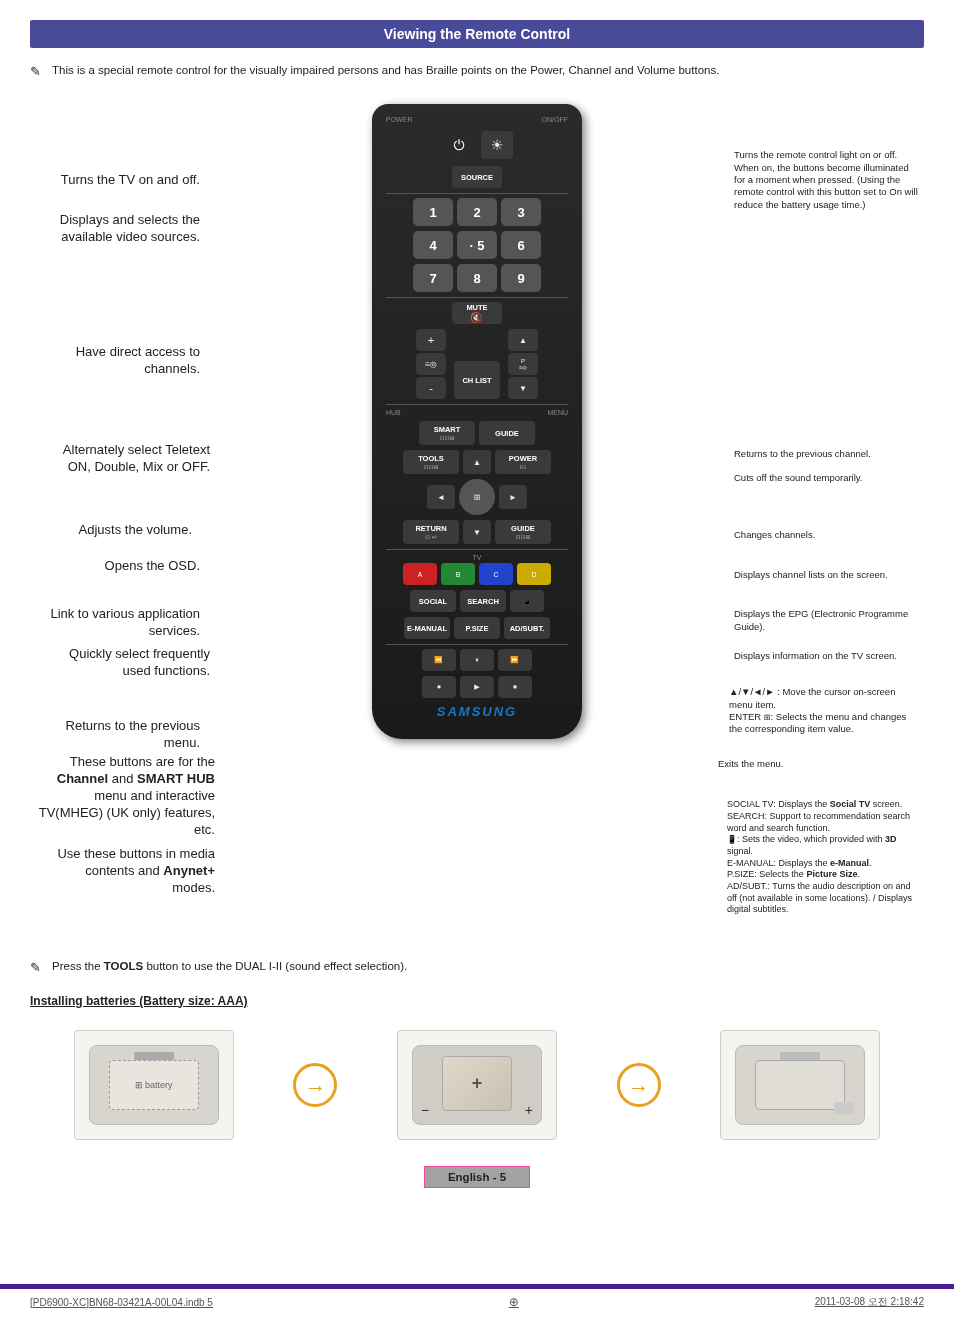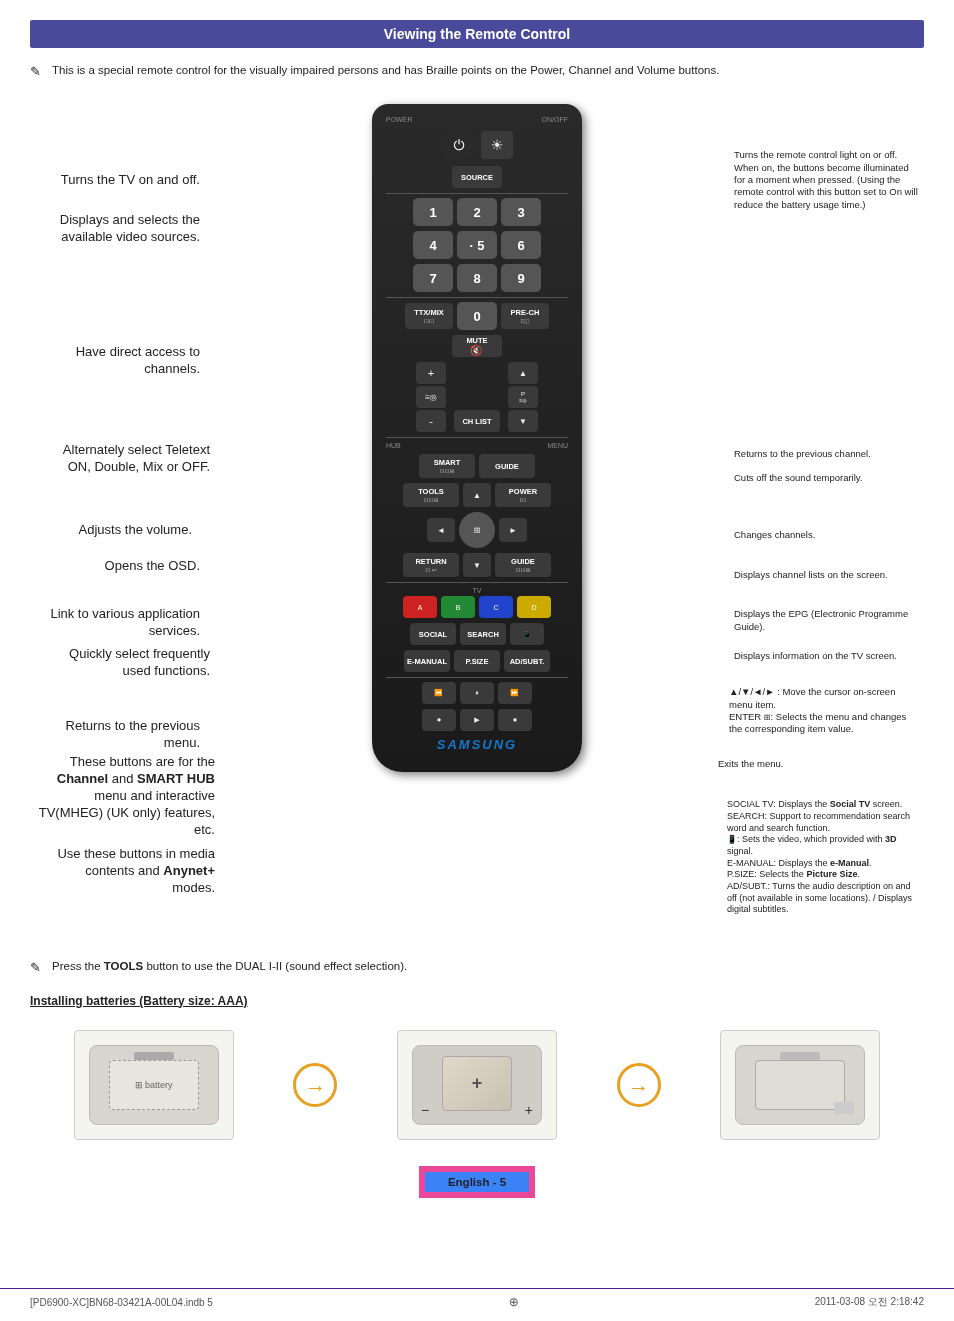--- a/index.html
+++ b/index.html
@@ -116,27 +116,28 @@
       position: absolute;
       bottom: 12px;
       left: 0;
       right: 0;
       display: flex;
       justify-content: space-between;
       align-items: center;
       padding: 0 30px;
       font-size: 10px;
       color: #555;
-      border-top: 1px solid #4c1d95;
+      border-top: 5px solid #4c1d95;
       padding-top: 6px;
+      text-decoration: underline;
     }
 
     .page-number-box {
-      background: #3b82f6;
-      border: 6px solid #ec4899;
+      background: #a3a3a3;
+      border: 1px solid #ec4899;
       padding: 4px 23px;
       font-size: 11.5px;
       font-weight: bold;
     }
 
     
     .remote {
       width: 210px;
       background: linear-gradient(to bottom, #2a2a2a, #1a1a1a);
       border-radius: 16px 16px 30px 30px;
@@ -329,50 +330,39 @@
         </div>
 
         <div class="remote-row">
           <button class="remote-btn btn-num">7</button>
           <button class="remote-btn btn-num">8</button>
           <button class="remote-btn btn-num">9</button>
         </div>
 
         <div class="section-divider"></div>
 
-        <div class="remote-row">
-          <button class="remote-btn btn-ttx">
-            <span class="btn-label">TTX/MIX</span>
-            <span class="btn-sub">⊡⊡</span>
-          </button>
-          <button class="remote-btn btn-num-0">0</button>
-          <button class="remote-btn btn-prech">
-            <span class="btn-label">PRE-CH</span>
-            <span class="btn-sub">≡◫</span>
-          </button>
-        </div>
 
         <div class="remote-row">
           <button class="remote-btn btn-mute">
             <span class="btn-label">MUTE</span>
             <span style="font-size:10px;">🔇</span>
           </button>
         </div>
 
         <div class="remote-row" style="align-items:flex-start;gap:8px;">
 
           <div style="display:flex;flex-direction:column;align-items:center;gap:2px;">
             <button class="remote-btn btn-vol">+</button>
             <button class="remote-btn" style="width:30px;height:22px;font-size:7px;">
               <span style="font-size:8px;">≡◎</span>
             </button>
             <button class="remote-btn btn-vol">-</button>
           </div>
 
-          <button class="remote-btn" style="width:46px;height:22px;font-size:7px;align-self:flex-end;">
+          <button class="remote-btn" style="width:46px;height:38px;font-size:7px;align-self:flex-end;">
             <span class="btn-label">CH LIST</span>
           </button>
 
           <div style="display:flex;flex-direction:column;align-items:center;gap:2px;">
             <button class="remote-btn" style="width:30px;height:22px;">▲</button>
             <button class="remote-btn" style="width:30px;height:22px;font-size:6px;">
               <span>P</span>
                 <span style="font-size:5px;"> ≡◎</span>
             </button>
             <button class="remote-btn" style="width:30px;height:22px;">▼</button>

